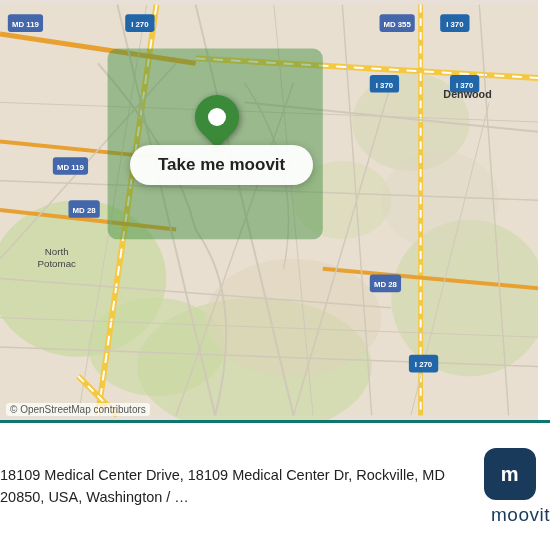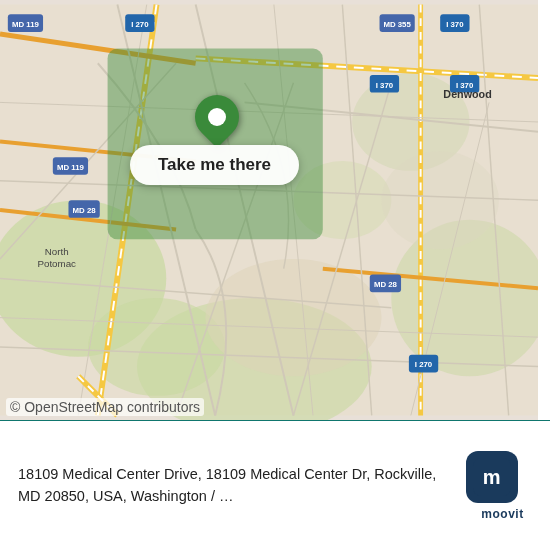--- a/index.html
+++ b/index.html
@@ -89,37 +89,37 @@
       cursor: pointer;
       box-shadow: 0 2px 8px rgba(0,0,0,0.25);
       white-space: nowrap;
     }
 
     
     .map-attribution {
       position: absolute;
       bottom: 4px;
       left: 6px;
-      font-size: 14px;
+      font-size: 10px;
       color: #555;
       z-index: 5;
       background: rgba(255,255,255,0.7);
       padding: 1px 4px;
       border-radius: 3px;
     }
 
     
     #info-panel {
       width: 550px;
       height: 130px;
       background: #fff;
       display: flex;
       align-items: center;
-      padding: 16px 18px;
-      border-top: 1px solid #0f766e;
+      padding: 16px 0;
+      border-top: 3px solid #0f766e;
       gap: 14px;
     }
 
     .info-text {
       flex: 1;
     }
 
     .address-line {
       font-size: 14.5px;
       color: #222;
@@ -144,22 +144,22 @@
       justify-content: center;
       color: #fff;
       font-size: 11px;
       font-weight: bold;
       letter-spacing: 0.5px;
       position: relative;
       overflow: hidden;
     }
 
     .moovit-text-logo {
-      font-size: 12px;
-      font-weight: bold;
+      font-size: 19px;
+      font-weight: normal;
       color: #1a3a5c;
       margin-top: 4px;
       letter-spacing: 0.5px;
       margin-left: 21px;
     }
   </style>
 </head>
 <body>
 
 <div id="app">
@@ -258,21 +258,21 @@
 
       <rect x="110" y="45" width="220" height="195" rx="10" ry="10" fill="rgba(60,140,60,0.45)"></rect>
     </svg>
 
     <div class="map-pin">
       <div class="pin-circle">
         <div class="pin-inner"></div>
       </div>
     </div>
 
-    <button class="take-me-button">Take me there</button>
+    <button class="take-me-button">Take me moovit</button>
 
     <div class="map-attribution">© OpenStreetMap contributors</div>
   </div>
 
   <div id="info-panel">
     <div class="info-text">
       <span class="address-line">18109 Medical Center Drive, 18109 Medical Center Dr, Rockville, MD 20850, USA, Washington / …</span>
     </div>
     <div class="moovit-logo">
       <div class="moovit-icon">

